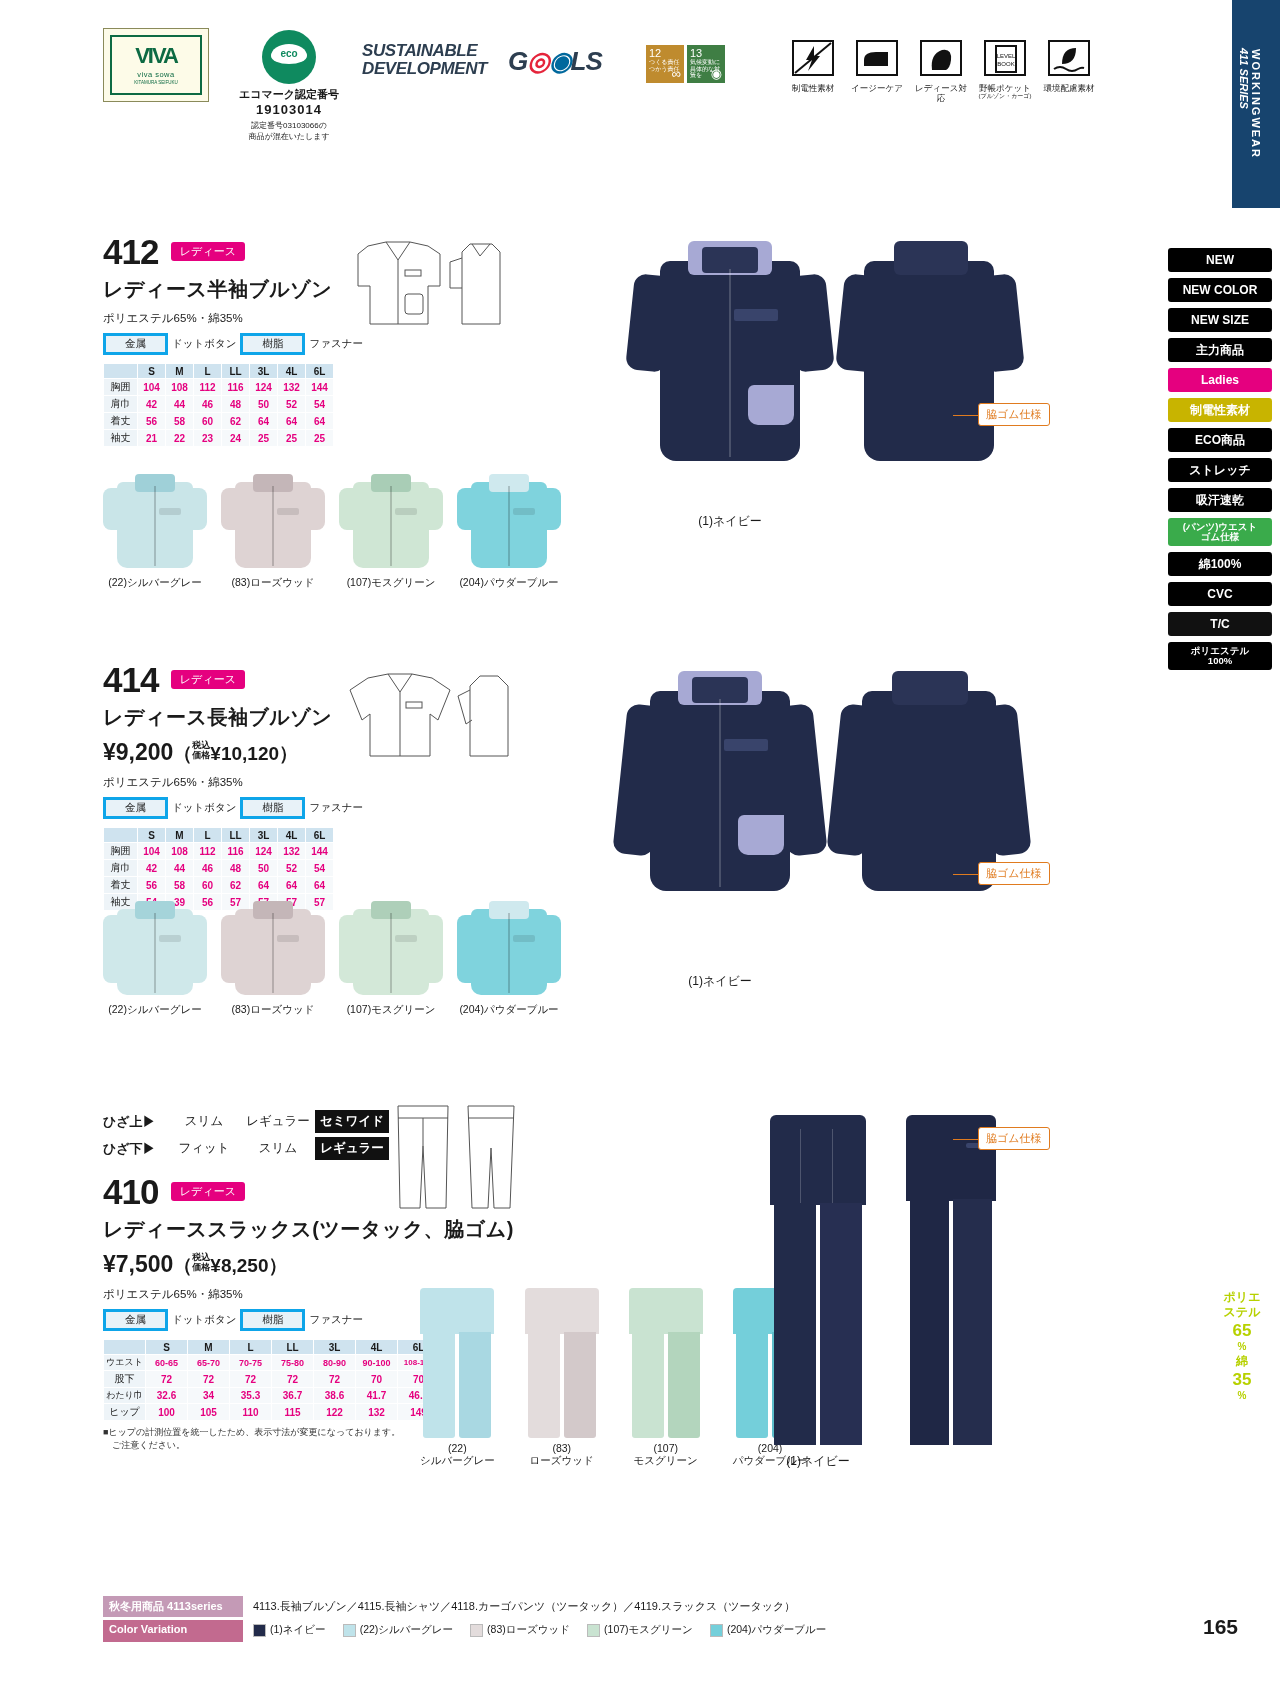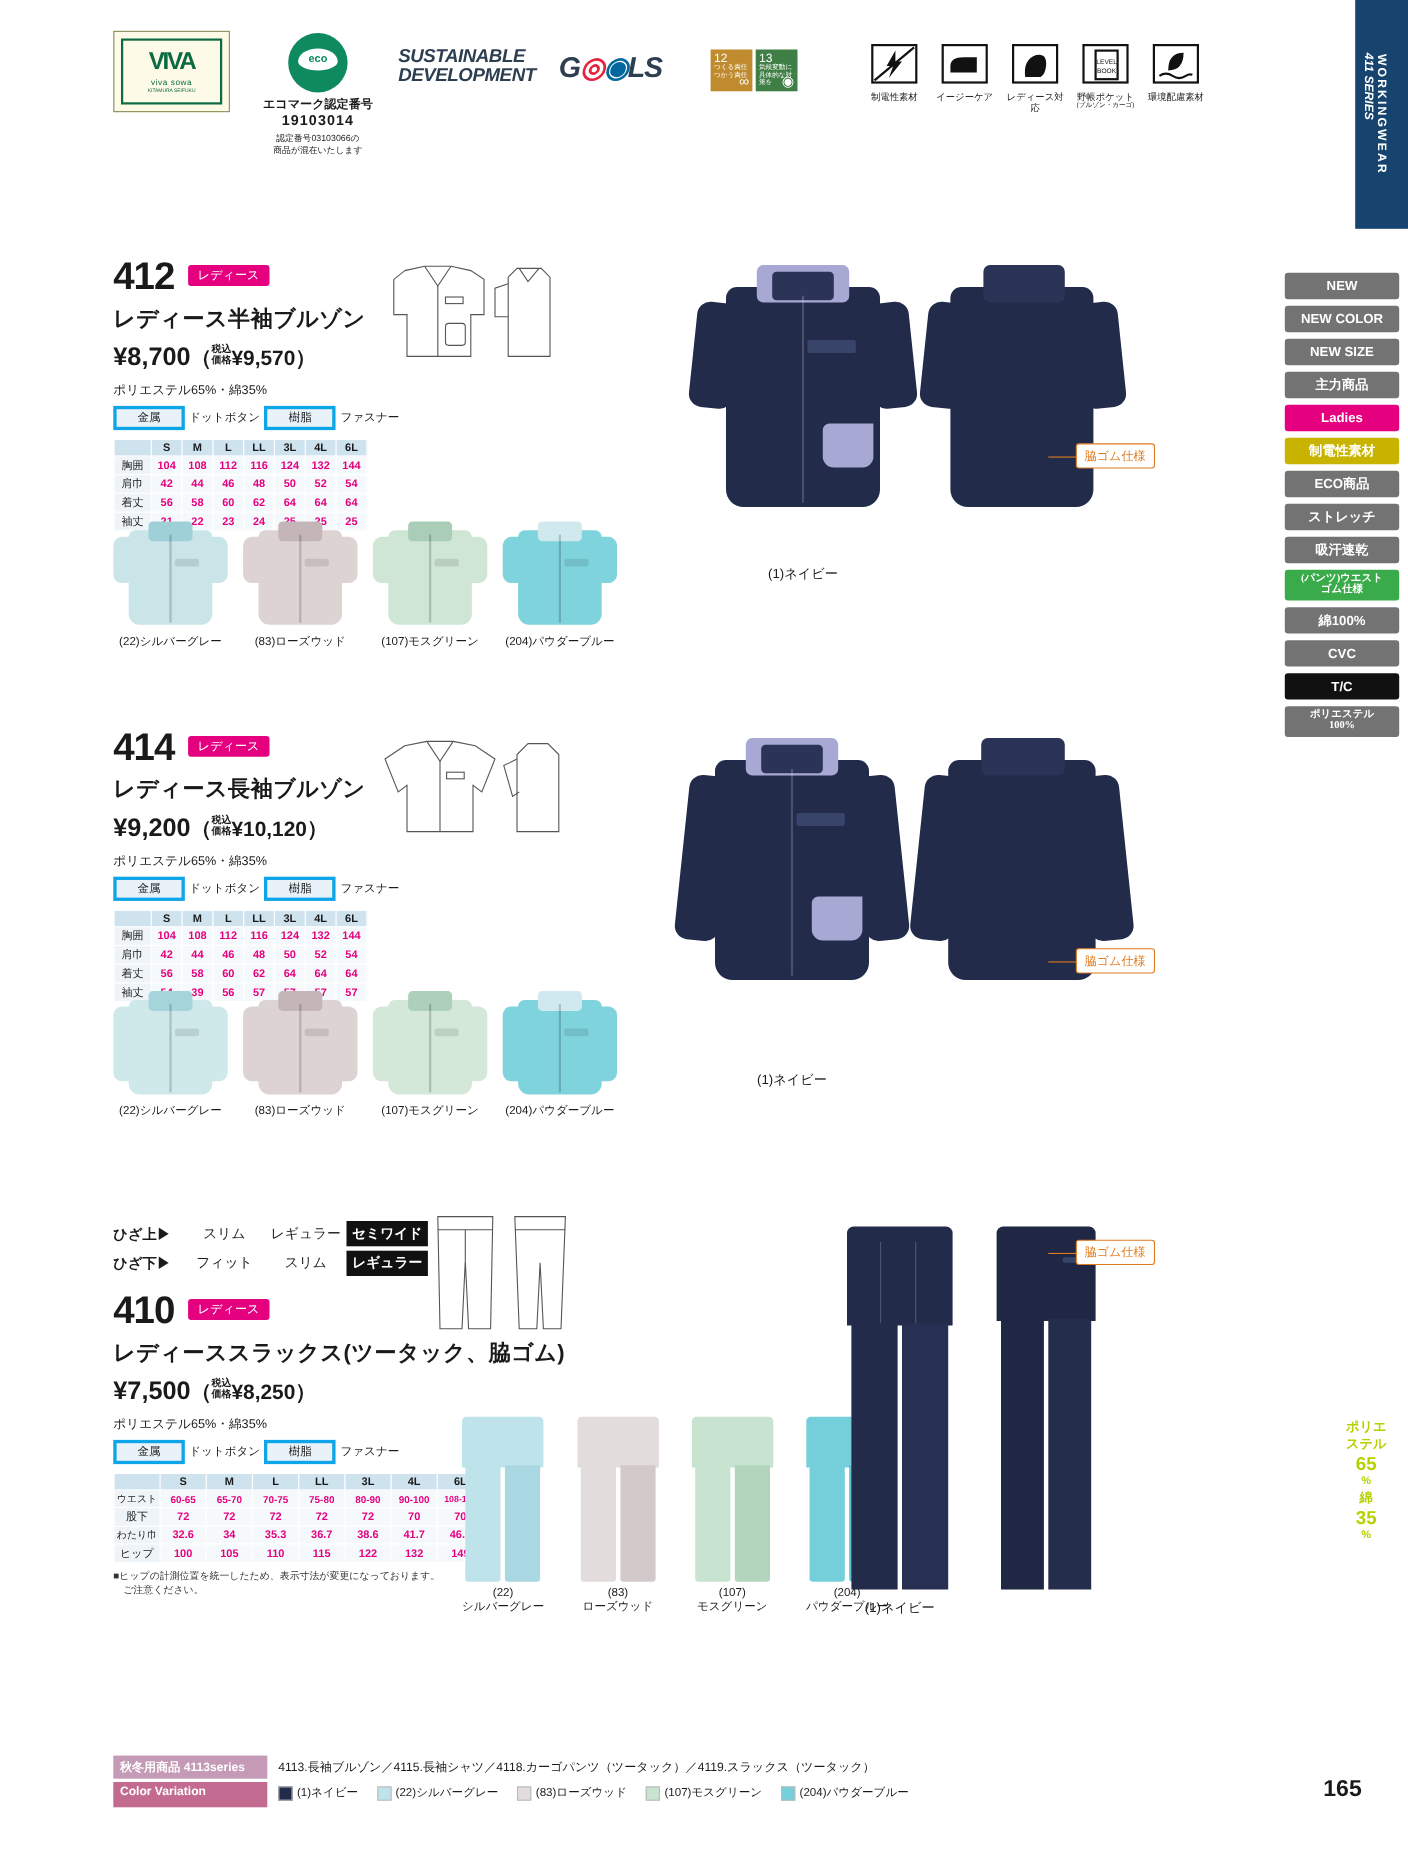--- a/index.html
+++ b/index.html
@@ -82,24 +82,24 @@
   .icon-b { width:54px; text-align:center; }
   .icon-b .box { width:50px; height:44px; margin:0 auto; display:flex; align-items:center; justify-content:center; }
   .icon-b .cap { font-size:8.5px; margin-top:3px; line-height:1.2; }
   .icon-b .cap small { font-size:6px; display:block; }
 
   
   .filters { position:absolute; right:8px; top:248px; width:104px; }
   .f-item {
     height:24px; margin-bottom:6px; border-radius:3px;
     display:flex; align-items:center; justify-content:center;
-    font-size:12px; font-weight:bold; color:#fff; background:#737373;
+    font-size:12px; font-weight:bold; color:#fff; background:#000000;
     line-height:1.05; text-align:center;
   }
-  .f-item.two { font-size:9.5px; height:28px;font-family:Liberation Serif, serif; }
+  .f-item.two { font-size:9.5px; height:28px; }
   .f-ladies { background:#e5007f; }
   .f-static { background:#c8b400; }
   .f-pants  { background:#3aab4b; font-size:9px; }
   .f-tc     { background:#111; }
 
   
   .pnum { font-size:35px; font-weight:bold; letter-spacing:-1px; }
   .badge-ladies {
     display:inline-block; background:#e5007f; color:#fff; font-size:11px;
     padding:2px 9px; border-radius:3px; vertical-align:9px; margin-left:8px;
@@ -319,24 +319,20 @@
     <div class="f-item two" style="white-space:pre-line">ポリエステル
 100%</div>
   </div>
 
   <div style="position:absolute; left:103px; top:232px; width:520px;">
     <div>
       <span class="pnum">412</span>
       <span class="badge-ladies">レディース</span>
     </div>
     <div class="ptitle">レディース半袖ブルゾン</div>
-    <div class="price">
-      <span>¥8,700</span><span class="paren">（</span><span class="zei" style="white-space:pre-line">税込
-価格</span><span class="tax">¥9,570</span><span class="paren">）</span>
-    </div>
     <div class="material">ポリエステル65%・綿35%</div>
     <div class="tagrow">
       <span class="tg">金属</span>
       <span>ドットボタン</span>
       <span class="tg">樹脂</span>
       <span>ファスナー</span>
     </div>
 
     <table class="size">
       <tbody>

